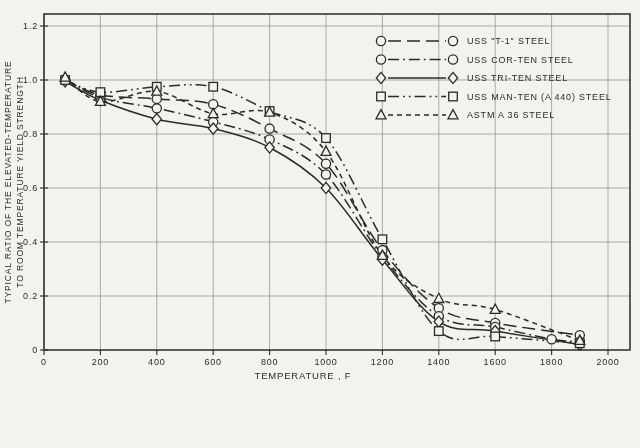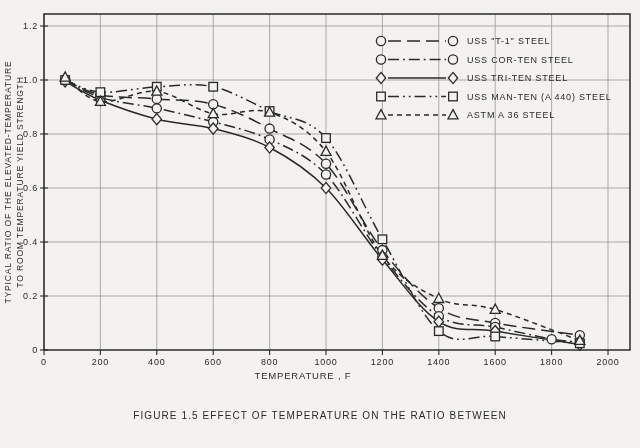--- a/index.html
+++ b/index.html
@@ -176,15 +176,14 @@
         <rect x="376.7" y="92.2" width="8.6" height="8.6" fill="#f3f2ef" stroke="#2a2a28" stroke-width="1.3"></rect>
         <rect x="448.7" y="92.2" width="8.6" height="8.6" fill="#f3f2ef" stroke="#2a2a28" stroke-width="1.3"></rect>
         <text x="467" y="99.5">USS MAN-TEN (A 440) STEEL</text>
         <line x1="388" y1="115" x2="446" y2="115" stroke="#2a2a28" stroke-width="1.4" stroke-dasharray="5 4"></line>
         <path d="M381,109.6L386,118.8L376,118.8Z" fill="#f3f2ef" stroke="#2a2a28" stroke-width="1.3"></path>
         <path d="M453,109.6L458,118.8L448,118.8Z" fill="#f3f2ef" stroke="#2a2a28" stroke-width="1.3"></path>
         <text x="467" y="118">ASTM A 36 STEEL</text>
       </g>
     </svg>
   <div class="caption">
-    <div>FIGURE 1.5  EFFECT OF TEMPERATURE ON THE RATIO BETWEEN</div>
   </div>
 </div>
 
 </body></html>

